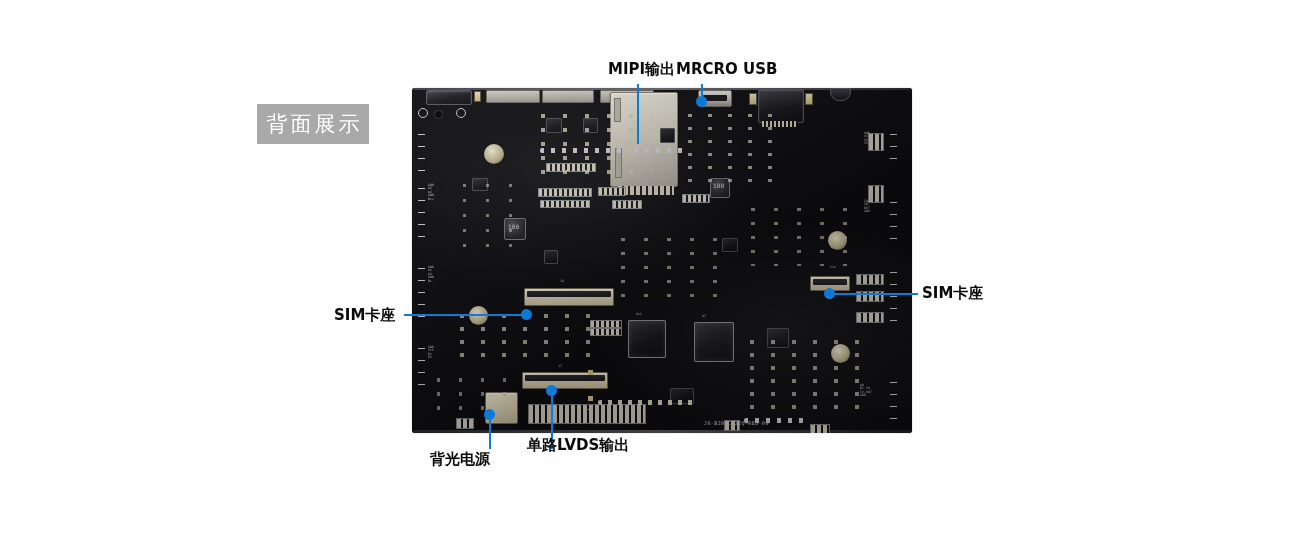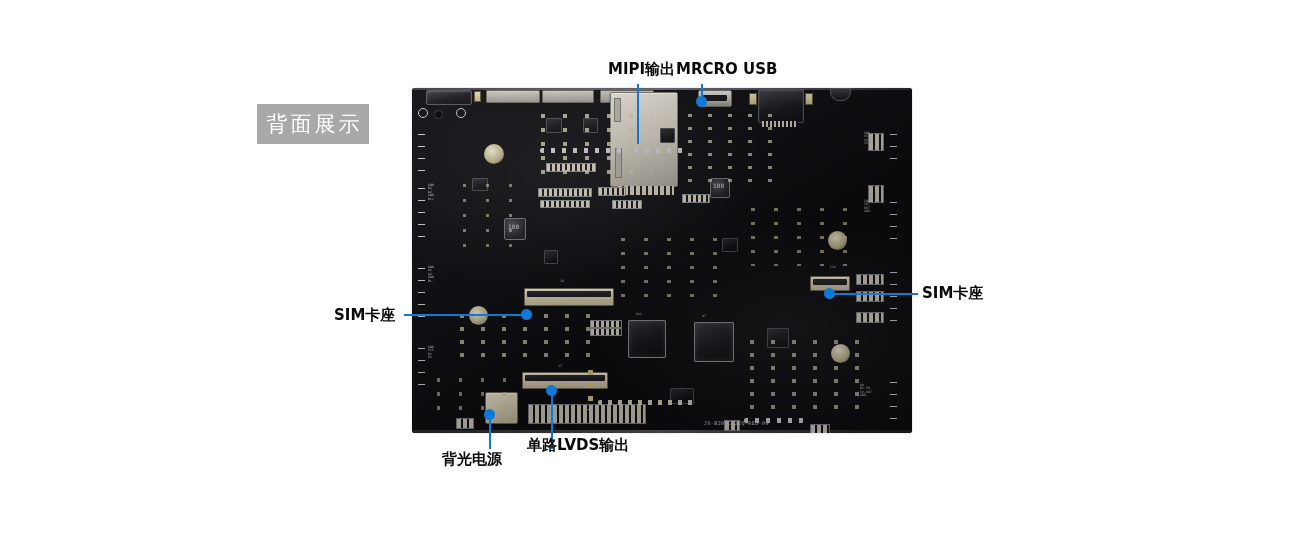--- a/index.html
+++ b/index.html
@@ -264,19 +264,19 @@
   <div class="dot" style="left:824px;top:288px;"></div>
   <div class="lead h" style="left:834px;top:293px;width:84px;"></div>
   <div class="calloutlbl" style="left:922px;top:284px;">SIM卡座</div>
 
   <div class="calloutlbl" style="left:334px;top:306px;">SIM卡座</div>
   <div class="lead h" style="left:404px;top:314px;width:122px;"></div>
   <div class="dot" style="left:521px;top:309px;"></div>
 
   <div class="dot" style="left:484px;top:409px;"></div>
   <div class="lead v" style="left:489px;top:419px;height:30px;"></div>
-  <div class="calloutlbl" style="left:442px;top:450px;">背光电源</div>
+  <div class="calloutlbl" style="left:430px;top:450px;">背光电源</div>
 
   <div class="dot" style="left:546px;top:385px;"></div>
   <div class="lead v" style="left:551px;top:395px;height:54px;"></div>
   <div class="calloutlbl" style="left:527px;top:436px;">单路LVDS输出</div>
 
 </div>
 
 </body></html>

